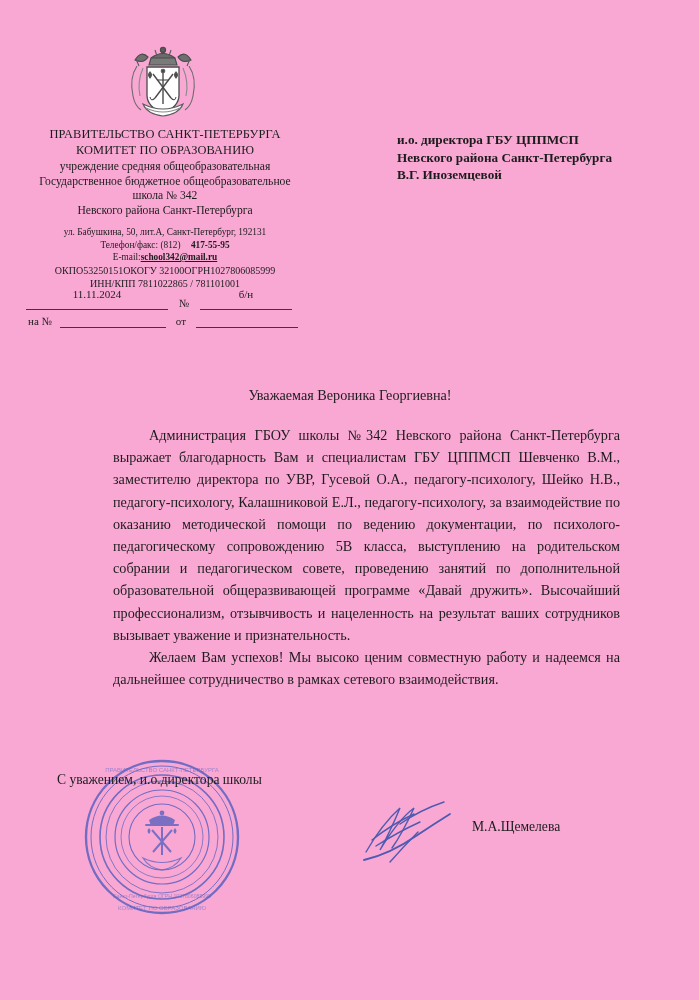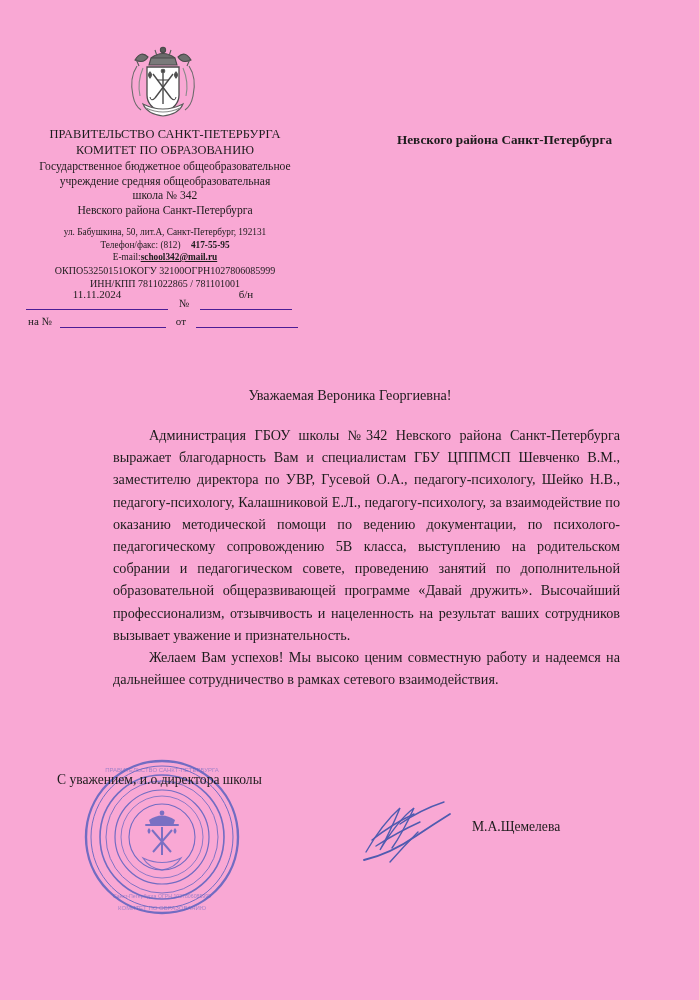--- a/index.html
+++ b/index.html
@@ -205,22 +205,22 @@
       </g>
     </svg>
   </div>
 
   <div class="letterhead">
     <div class="lh-gov">
       <div>ПРАВИТЕЛЬСТВО САНКТ-ПЕТЕРБУРГА</div>
       <div>КОМИТЕТ ПО ОБРАЗОВАНИЮ</div>
     </div>
     <div class="lh-org">
+      <div>учреждение средняя общеобразовательная</div>
       <div>Государственное бюджетное общеобразовательное</div>
-      <div>учреждение средняя общеобразовательная</div>
       <div>школа № 342</div>
       <div>Невского района Санкт-Петербурга</div>
     </div>
     <div class="lh-contacts">
       <div>ул. Бабушкина, 50, лит.А, Санкт-Петербург, 192131</div>
       <div><span>Телефон/факс: (812) </span><span class="bold">417-55-95</span></div>
       <div><span>E-mail:</span><span class="mail">school342@mail.ru</span></div>
       <div class="lh-reg">ОКПО53250151ОКОГУ 32100ОГРН1027806085999</div>
       <div class="lh-reg">ИНН/КПП 7811022865 / 781101001</div>
     </div>
@@ -234,21 +234,23 @@
     </div>
     <div class="regrow">
       <div class="reglabel left">на №</div>
       <div class="rl w3"></div>
       <div class="reglabel">от</div>
       <div class="rl w4"></div>
     </div>
   </div>
 
   <div class="addressee">
+    <div>и.о. директора ГБУ ЦППМСП</div>
     <div>Невского района Санкт-Петербурга</div>
+    <div>В.Г. Иноземцевой</div>
   </div>
 
   <div class="salutation">Уважаемая Вероника Георгиевна!</div>
 
   <div class="body">
     <p>Администрация ГБОУ школы №342 Невского района Санкт-Петербурга выражает благодарность Вам и специалистам ГБУ ЦППМСП Шевченко В.М., заместителю директора по УВР, Гусевой О.А., педагогу-психологу, Шейко Н.В., педагогу-психологу, Калашниковой Е.Л., педагогу-психологу, за взаимодействие по оказанию методической помощи по ведению документации, по психолого-педагогическому сопровождению 5В класса, выступлению на родительском собрании и педагогическом совете, проведению занятий по дополнительной образовательной общеразвивающей программе «Давай дружить». Высочайший профессионализм, отзывчивость и нацеленность на результат ваших сотрудников вызывает уважение и признательность.</p>
     <p>Желаем Вам успехов! Мы высоко ценим совместную работу и надеемся на дальнейшее сотрудничество в рамках сетевого взаимодействия.</p>
   </div>
 
   <div class="stamp">

